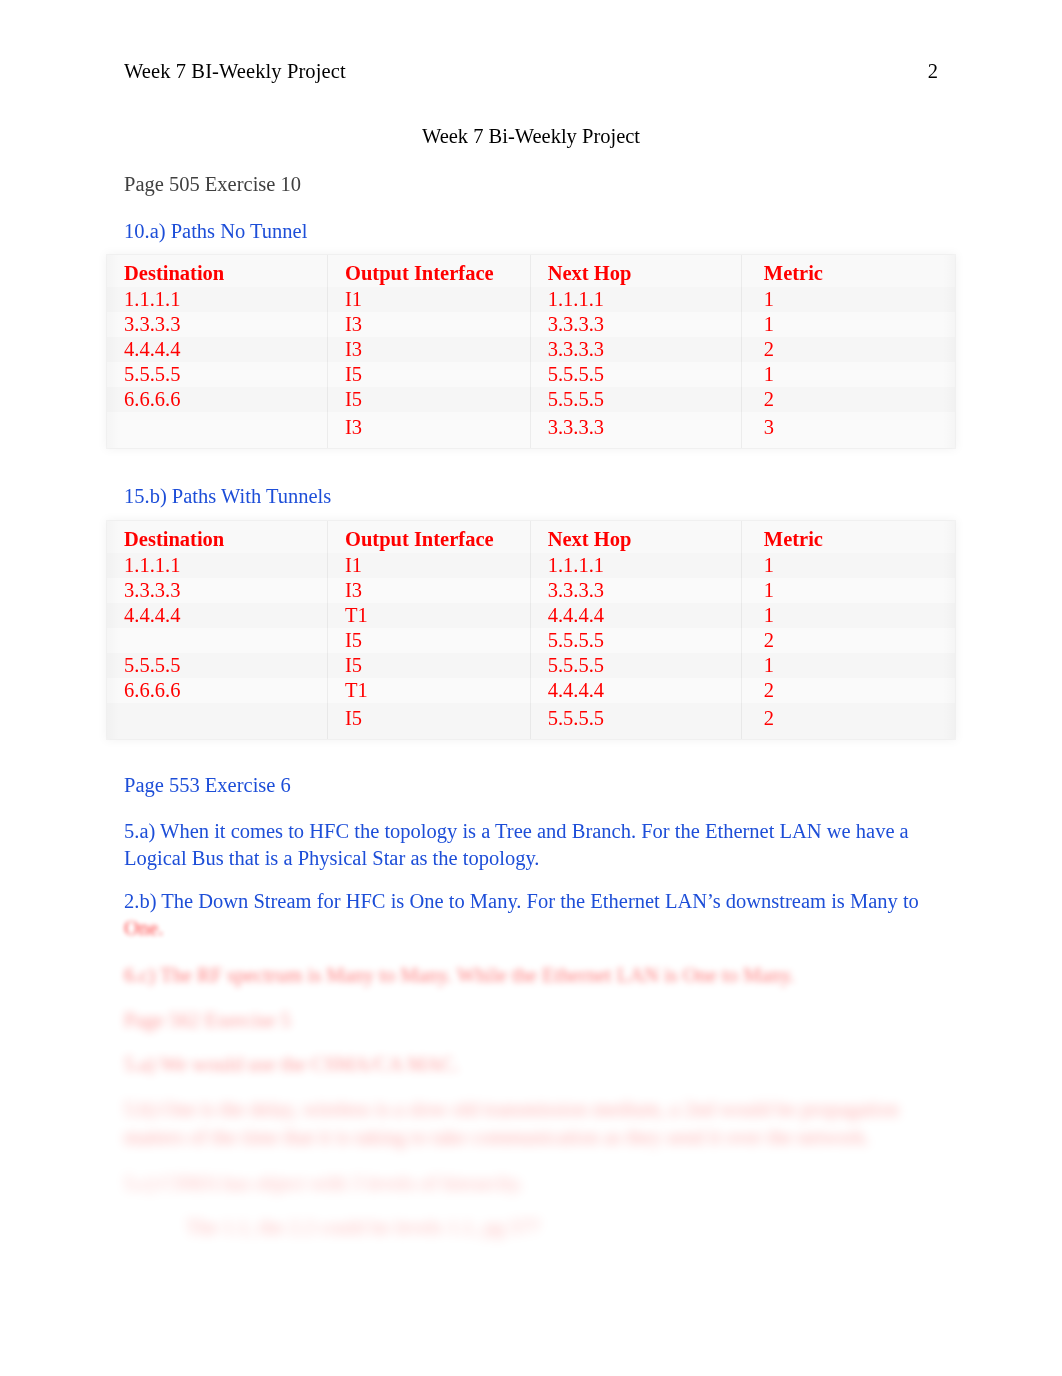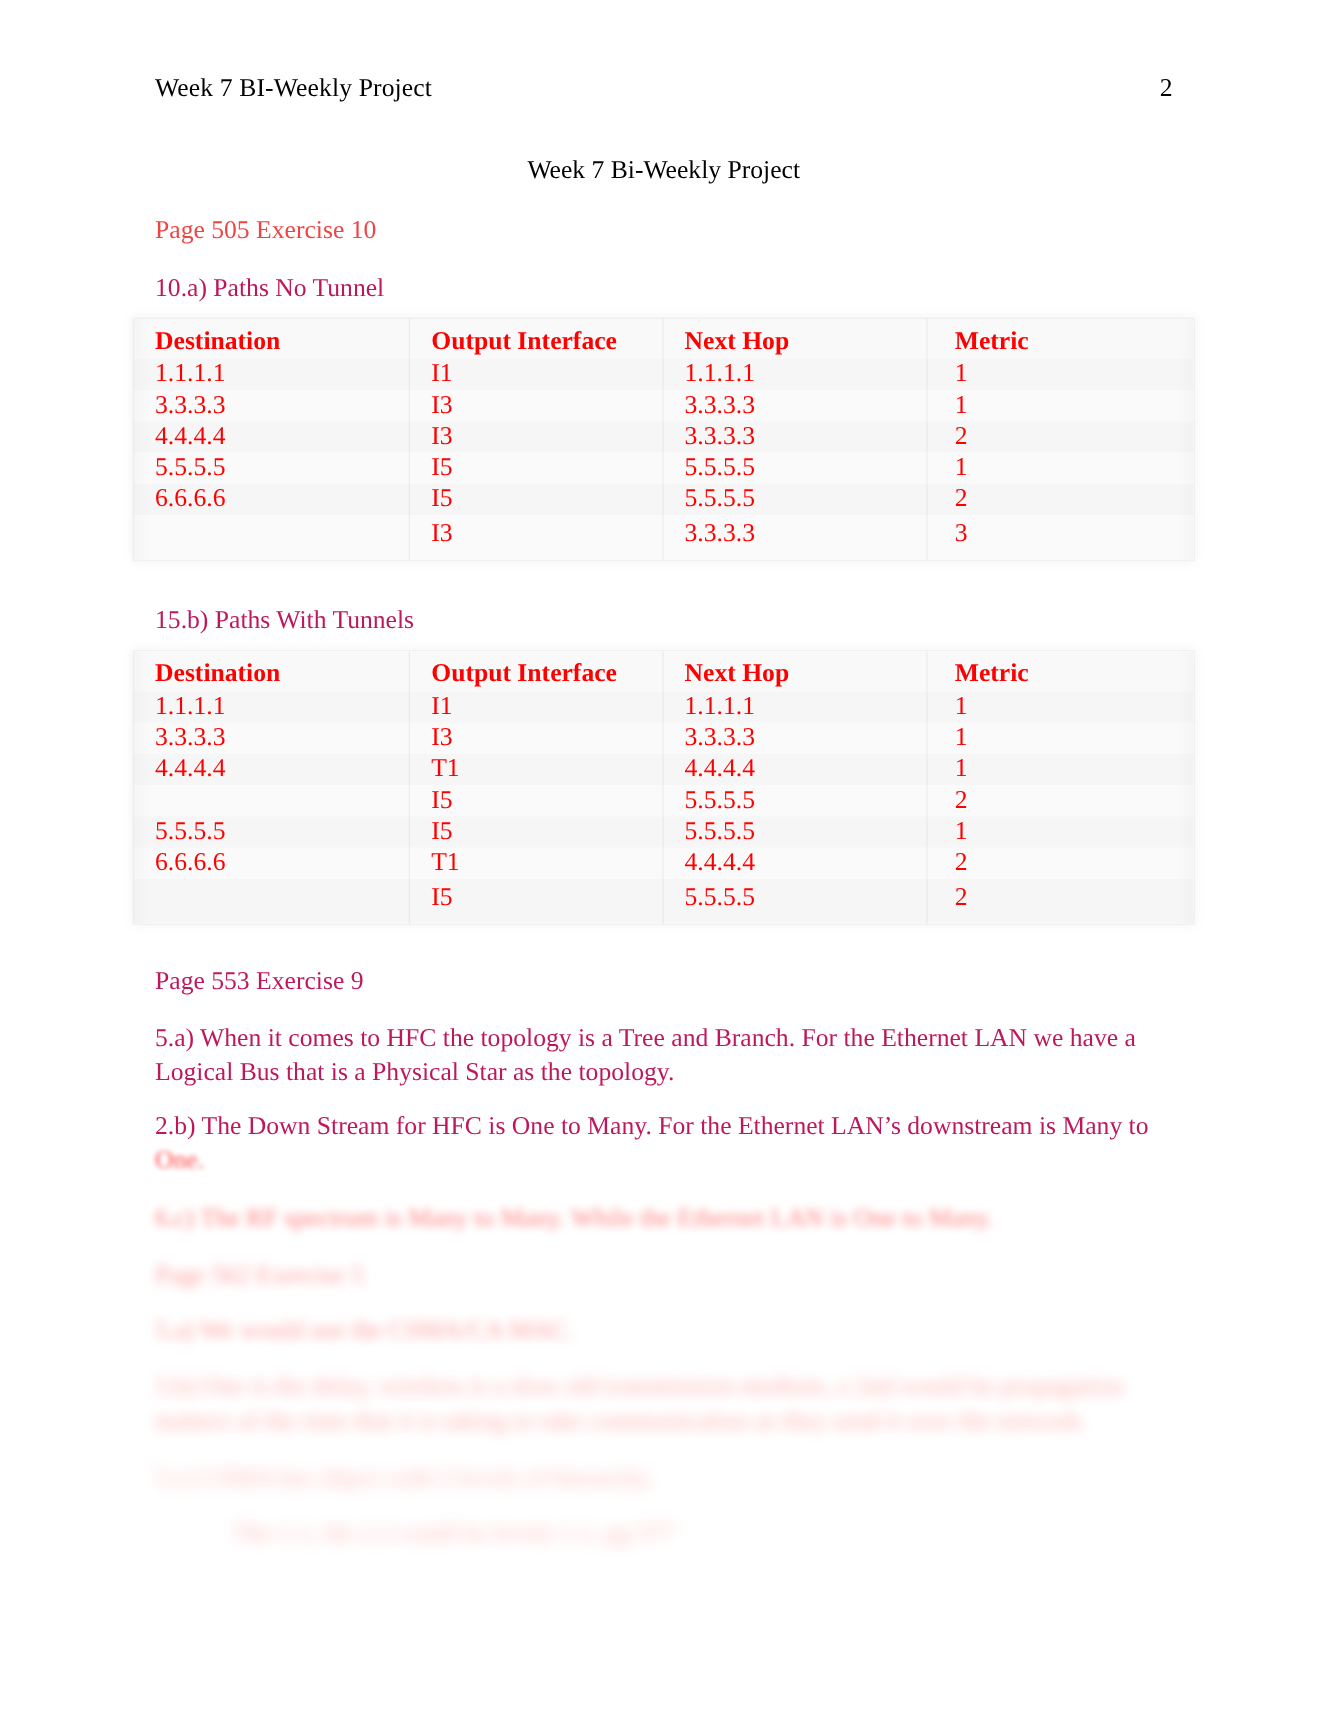--- a/index.html
+++ b/index.html
@@ -51,22 +51,22 @@
   }
 
   
   .block {
     position: absolute;
     left: 124px;
     width: 812px;
     font-size: 20.5px;
     line-height: 27px;
   }
-  .red { color: #be185d; }
-  .black { color: #ef4444; }
+  .red { color: #1d4ed8; }
+  .black { color: #404040; }
 
   
   .tbl-wrap {
     position: absolute;
     left: 107px;
     width: 848px;
     background: #ffffff;
   }
   .tbl {
     width: 100%;
@@ -249,21 +249,21 @@
         <tr>
           <td></td>
           <td>I5</td>
           <td>5.5.5.5</td>
           <td>2</td>
         </tr>
       </tbody>
     </table>
   </div>
 
-  <div class="block red" style="top:772px;">Page 553 Exercise 9</div>
+  <div class="block red" style="top:772px;">Page 553 Exercise 6</div>
 
   <div class="block red" style="top:818px; width:816px;">5.a) When it comes to HFC the topology is a Tree and Branch. For the Ethernet LAN we have a Logical Bus that is a Physical Star as the topology.</div>
 
   <div class="block red" style="top:888px; width:830px;">2.b) The Down Stream for HFC is One to Many. For the Ethernet LAN’s downstream is Many to</div>
 
   <div class="block faded b1" style="top:915px;">One.</div>
 
   <div class="block faded b2" style="top:962px;">6.c) The RF spectrum is Many to Many. While the Ethernet LAN is One to Many.</div>
   <div class="block faded b3" style="top:1007px;">Page 562 Exercise 5</div>
   <div class="block faded b3" style="top:1051px;">5.a) We would use the CSMA/CA MAC.</div>

